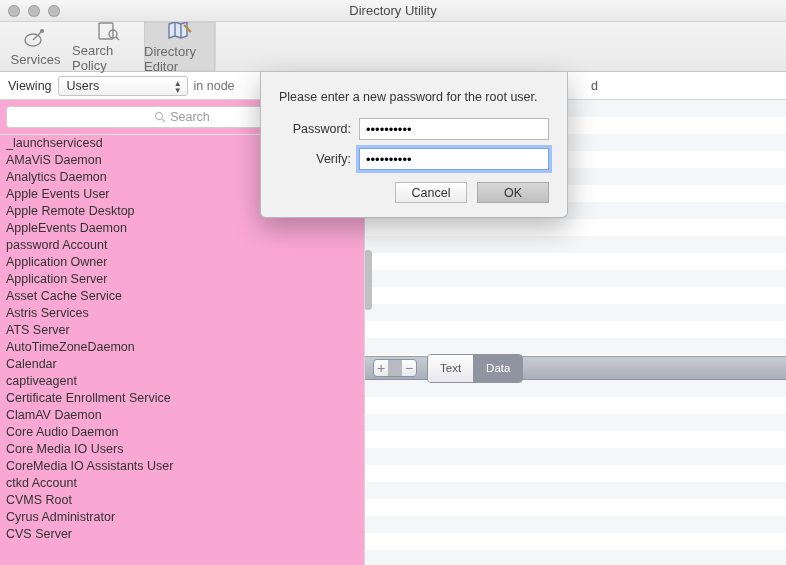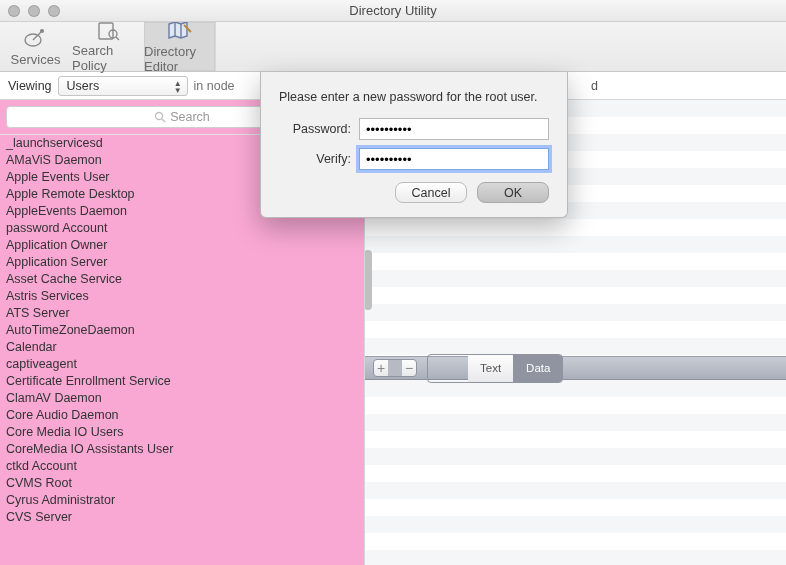--- a/index.html
+++ b/index.html
@@ -131,21 +131,20 @@
     background:linear-gradient(#fdfdfd,#e9e9ec);
     display:inline-flex; align-items:center; justify-content:center;
     color:#888; font-size:14px;
   }
   .pm{width:44px; padding:0; gap:0;}
   .pm span{flex:1; text-align:center;}
   .pm .divider{width:1px;height:100%;background:#b7bac2;}
   .seg{
     height:29px; display:inline-flex; border:1px solid #8f94a0; border-radius:4px; overflow:hidden;
     font-size:11.5px;
-    padding-left:40px;
   }
   .seg span{padding:0 12px; display:inline-flex; align-items:center; background:linear-gradient(#fdfdfd,#e9e9ec); color:#555;}
   .seg span.active{background:#8f94a0; color:#fff;}
   .seg span + span{border-left:1px solid #8f94a0;}
   .scroll-thumb{
     position:absolute; left:0; top:0; width:8px; height:60px;
     background:#c0c0c0; border-radius:4px;
     margin-left:-1px;
   }
   
@@ -168,21 +167,21 @@
     border:1px solid #b9b9b9;
     background:#fff;
     padding:0 6px;
     font-size:13px;
     outline:none;
   }
   .sheet input.focused{box-shadow:0 0 0 3px rgba(100,153,255,.55); border-color:#7aa7e8;}
   .sheet .btns{display:flex; justify-content:flex-end; gap:10px; margin-top:12px;}
   .mbtn{
     min-width:72px; height:21px;
-    border:1px solid #bcbcbc; border-radius:8px;
+    border:1px solid #bcbcbc; border-radius:0;
     background:linear-gradient(#fefefe,#ececec);
     font-size:12.5px; color:#333;
     display:inline-flex; align-items:center; justify-content:center;
   }
   .mbtn.default{
     background:linear-gradient(#d8d8d8,#bfbfbf);
     border-color:#a9a9a9;
   }
   .innode{color:#737373;}
   .trail-d{color:#555;}
@@ -260,20 +259,21 @@
               <circle cx="5" cy="5" r="3.5"></circle>
               <path d="M8 8 L11 11"></path>
             </g>
           </svg>
         <span>Search</span>
       </div>
     </div>
     <div class="list" id="user-list">
         <div class="row">_launchservicesd</div>
         <div class="row">AMaViS Daemon</div>
+        <div class="row">Analytics Daemon</div>
         <div class="row">Apple Events User</div>
         <div class="row">Apple Remote Desktop</div>
         <div class="row">AppleEvents Daemon</div>
         <div class="row">password Account</div>
         <div class="row">Application Owner</div>
         <div class="row">Application Server</div>
         <div class="row">Asset Cache Service</div>
         <div class="row">Astris Services</div>
         <div class="row">ATS Server</div>
         <div class="row">AutoTimeZoneDaemon</div>

